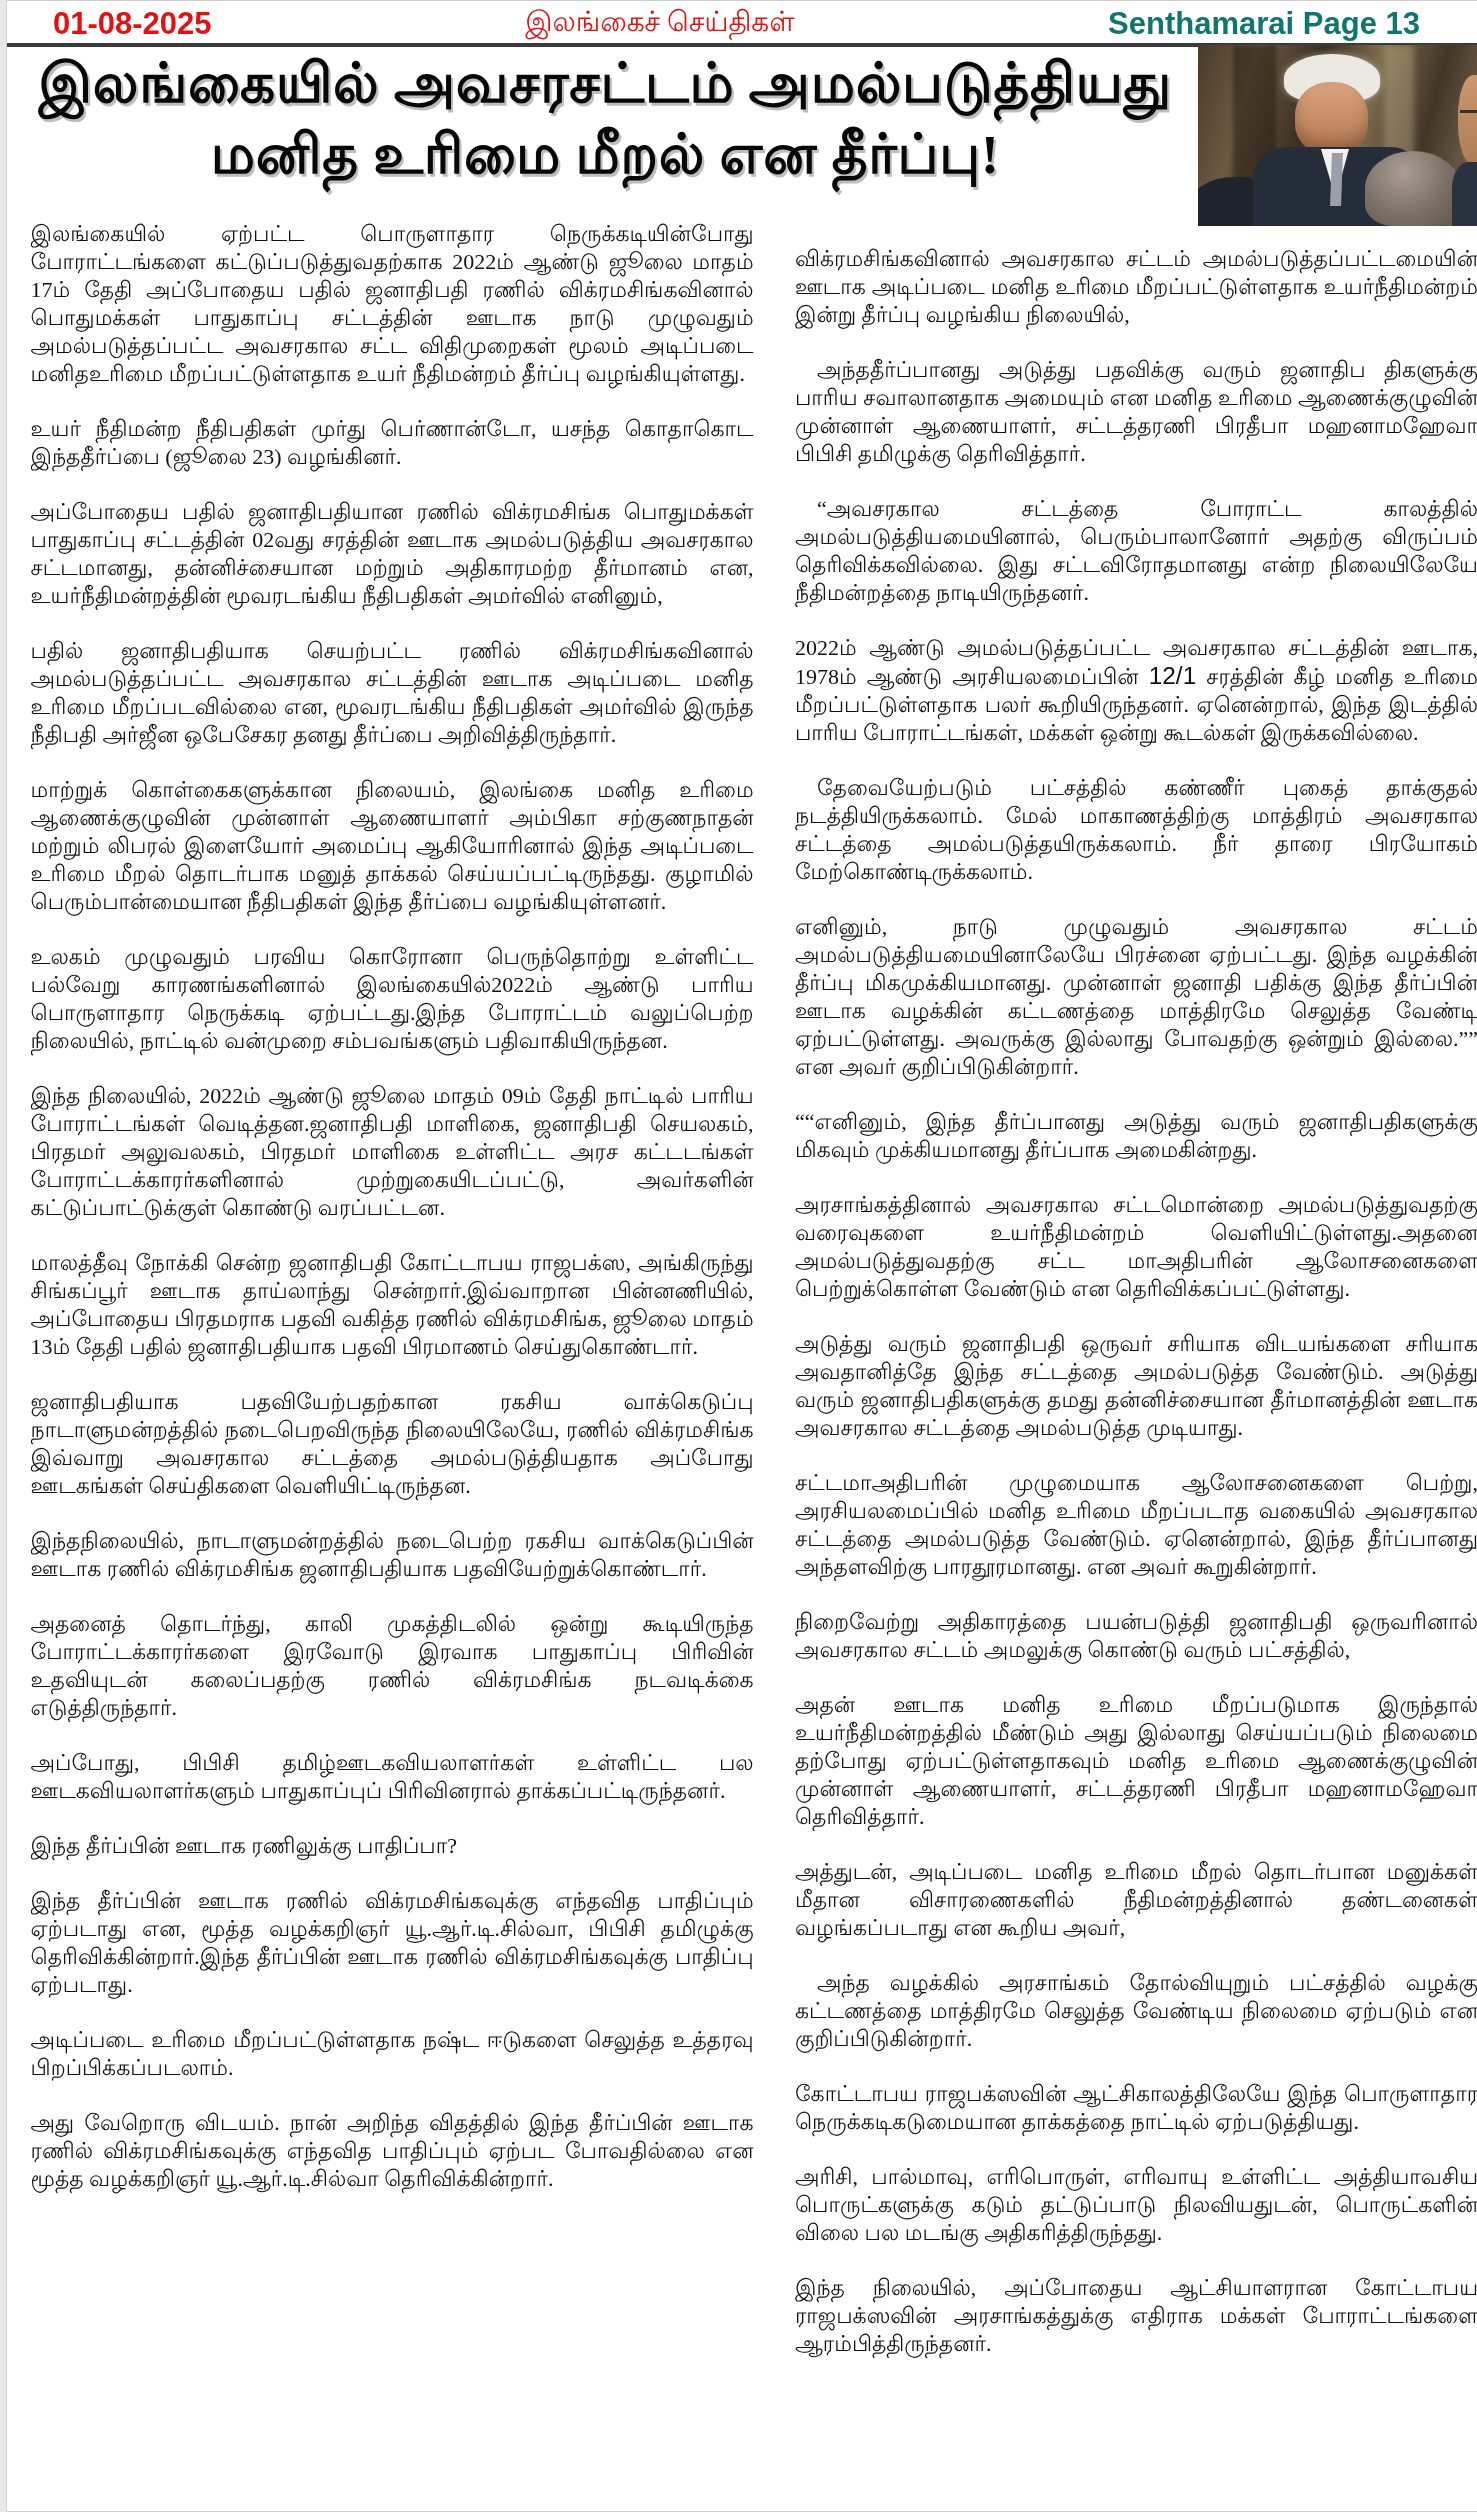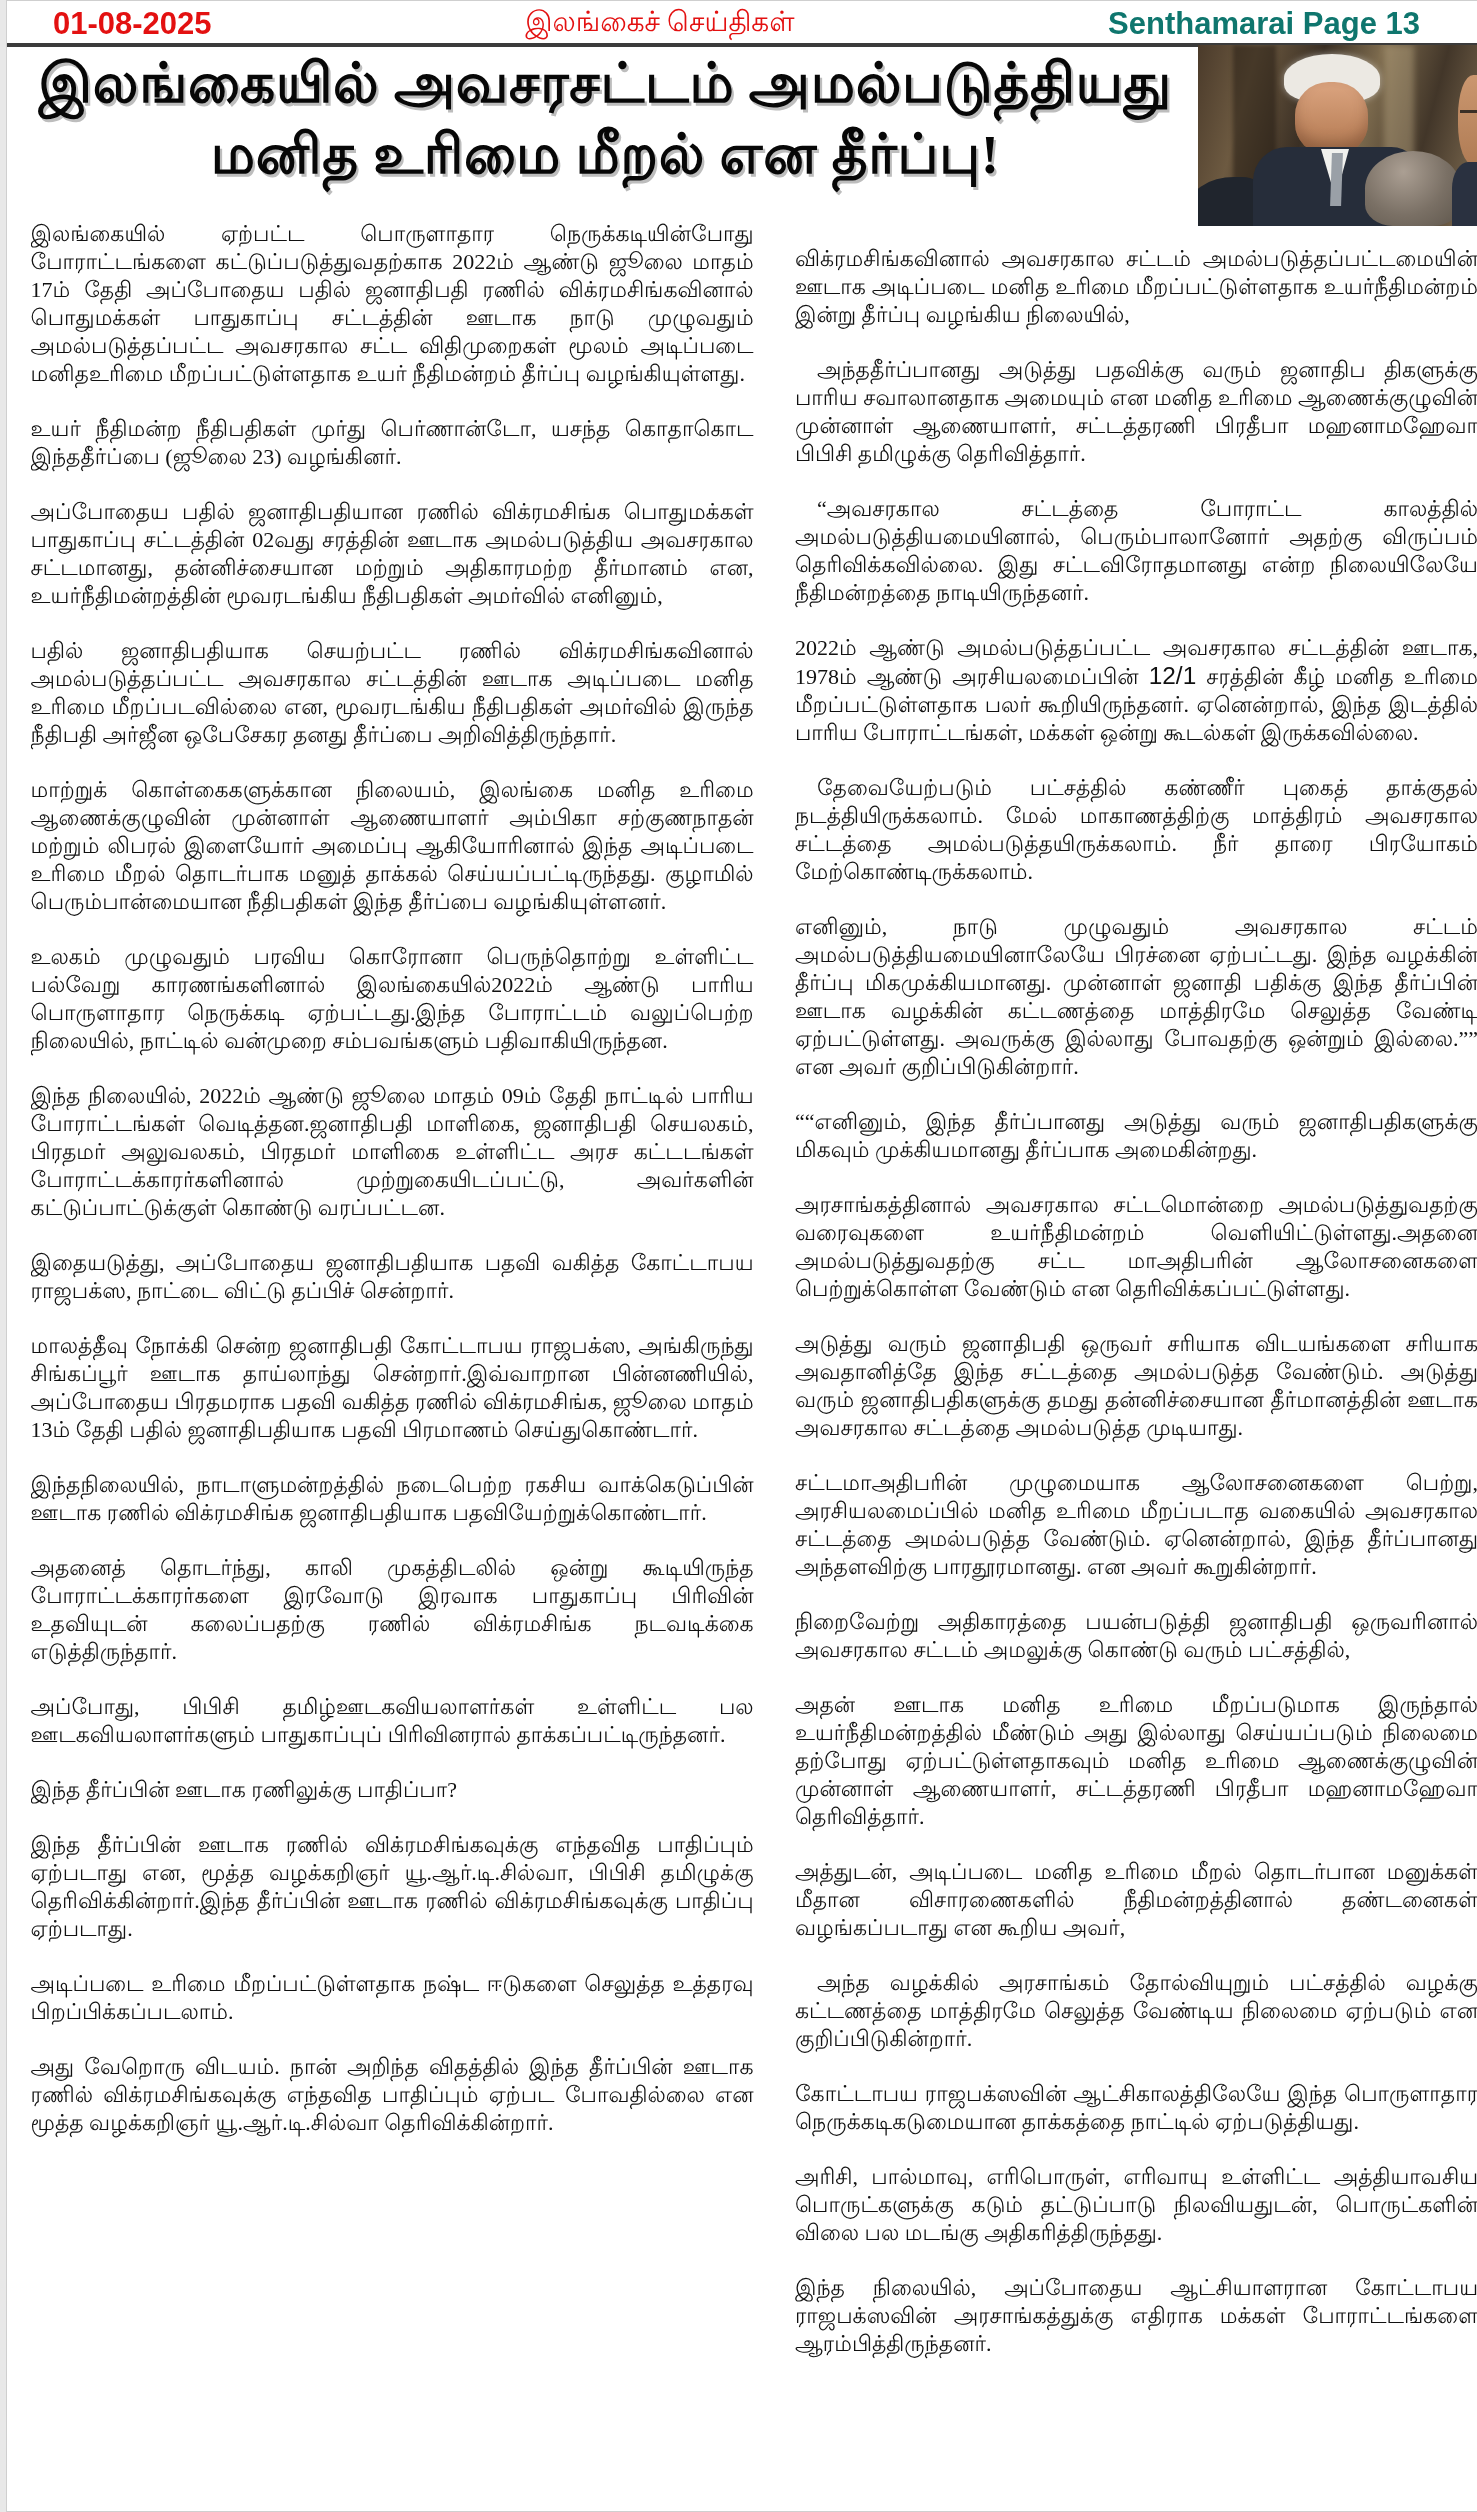--- a/index.html
+++ b/index.html
@@ -88,22 +88,22 @@
   </div>
 
   <div class="col col-left">
     <p>இலங்கையில் ஏற்பட்ட பொருளாதார நெருக்கடியின்போது போராட்டங்களை கட்டுப்படுத்துவதற்காக 2022ம் ஆண்டு ஜூலை மாதம் 17ம் தேதி அப்போதைய பதில் ஜனாதிபதி ரணில் விக்ரமசிங்கவினால் பொதுமக்கள் பாதுகாப்பு சட்டத்தின் ஊடாக நாடு முழுவதும் அமல்படுத்தப்பட்ட அவசரகால சட்ட விதிமுறைகள் மூலம் அடிப்படை மனிதஉரிமை மீறப்பட்டுள்ளதாக உயர் நீதிமன்றம் தீர்ப்பு வழங்கியுள்ளது.</p>
     <p>உயர் நீதிமன்ற நீதிபதிகள் முர்து பெர்ணான்டோ, யசந்த கொதாகொட இந்ததீர்ப்பை (ஜூலை 23) வழங்கினர்.</p>
     <p>அப்போதைய பதில் ஜனாதிபதியான ரணில் விக்ரமசிங்க பொதுமக்கள் பாதுகாப்பு சட்டத்தின் 02வது சரத்தின் ஊடாக அமல்படுத்திய அவசரகால சட்டமானது, தன்னிச்சையான மற்றும் அதிகாரமற்ற தீர்மானம் என, உயர்நீதிமன்றத்தின் மூவரடங்கிய நீதிபதிகள் அமர்வில் எனினும்,</p>
     <p>பதில் ஜனாதிபதியாக செயற்பட்ட ரணில் விக்ரமசிங்கவினால் அமல்படுத்தப்பட்ட அவசரகால சட்டத்தின் ஊடாக அடிப்படை மனித உரிமை மீறப்படவில்லை என, மூவரடங்கிய நீதிபதிகள் அமர்வில் இருந்த நீதிபதி அர்ஜீன ஒபேசேகர தனது தீர்ப்பை அறிவித்திருந்தார்.</p>
     <p>மாற்றுக் கொள்கைகளுக்கான நிலையம், இலங்கை மனித உரிமை ஆணைக்குழுவின் முன்னாள் ஆணையாளர் அம்பிகா சற்குணநாதன் மற்றும் லிபரல் இளையோர் அமைப்பு ஆகியோரினால் இந்த அடிப்படை உரிமை மீறல் தொடர்பாக மனுத் தாக்கல் செய்யப்பட்டிருந்தது. குழாமில் பெரும்பான்மையான நீதிபதிகள் இந்த தீர்ப்பை வழங்கியுள்ளனர்.</p>
     <p>உலகம் முழுவதும் பரவிய கொரோனா பெருந்தொற்று உள்ளிட்ட பல்வேறு காரணங்களினால் இலங்கையில்2022ம் ஆண்டு பாரிய பொருளாதார நெருக்கடி ஏற்பட்டது.இந்த போராட்டம் வலுப்பெற்ற நிலையில், நாட்டில் வன்முறை சம்பவங்களும் பதிவாகியிருந்தன.</p>
     <p>இந்த நிலையில், 2022ம் ஆண்டு ஜூலை மாதம் 09ம் தேதி நாட்டில் பாரிய போராட்டங்கள் வெடித்தன.ஜனாதிபதி மாளிகை, ஜனாதிபதி செயலகம், பிரதமர் அலுவலகம், பிரதமர் மாளிகை உள்ளிட்ட அரச கட்டடங்கள் போராட்டக்காரர்களினால் முற்றுகையிடப்பட்டு, அவர்களின் கட்டுப்பாட்டுக்குள் கொண்டு வரப்பட்டன.</p>
-    <p>இதையடுத்து, அப்போதைய ஜனாதிபதியாக பதவி வகித்த கோட்டாபய ராஜபக்ஸ, நாட்டை விட்டு தப்பிச் சென்றார்.</p>
     <p>மாலத்தீவு நோக்கி சென்ற ஜனாதிபதி கோட்டாபய ராஜபக்ஸ, அங்கிருந்து சிங்கப்பூர் ஊடாக தாய்லாந்து சென்றார்.இவ்வாறான பின்னணியில், அப்போதைய பிரதமராக பதவி வகித்த ரணில் விக்ரமசிங்க, ஜூலை மாதம் 13ம் தேதி பதில் ஜனாதிபதியாக பதவி பிரமாணம் செய்துகொண்டார்.</p>
+    <p>ஜனாதிபதியாக பதவியேற்பதற்கான ரகசிய வாக்கெடுப்பு நாடாளுமன்றத்தில் நடைபெறவிருந்த நிலையிலேயே, ரணில் விக்ரமசிங்க இவ்வாறு அவசரகால சட்டத்தை அமல்படுத்தியதாக அப்போது ஊடகங்கள் செய்திகளை வெளியிட்டிருந்தன.</p>
     <p>இந்தநிலையில், நாடாளுமன்றத்தில் நடைபெற்ற ரகசிய வாக்கெடுப்பின் ஊடாக ரணில் விக்ரமசிங்க ஜனாதிபதியாக பதவியேற்றுக்கொண்டார்.</p>
     <p>அதனைத் தொடர்ந்து, காலி முகத்திடலில் ஒன்று கூடியிருந்த போராட்டக்காரர்களை இரவோடு இரவாக பாதுகாப்பு பிரிவின் உதவியுடன் கலைப்பதற்கு ரணில் விக்ரமசிங்க நடவடிக்கை எடுத்திருந்தார்.</p>
     <p>அப்போது, பிபிசி தமிழ்ஊடகவியலாளர்கள் உள்ளிட்ட பல ஊடகவியலாளர்களும் பாதுகாப்புப் பிரிவினரால் தாக்கப்பட்டிருந்தனர்.</p>
     <p>இந்த தீர்ப்பின் ஊடாக ரணிலுக்கு பாதிப்பா?</p>
     <p>இந்த தீர்ப்பின் ஊடாக ரணில் விக்ரமசிங்கவுக்கு எந்தவித பாதிப்பும் ஏற்படாது என, மூத்த வழக்கறிஞர் யூ.ஆர்.டி.சில்வா, பிபிசி தமிழுக்கு தெரிவிக்கின்றார்.இந்த தீர்ப்பின் ஊடாக ரணில் விக்ரமசிங்கவுக்கு பாதிப்பு ஏற்படாது.</p>
     <p>அடிப்படை உரிமை மீறப்பட்டுள்ளதாக நஷ்ட ஈடுகளை செலுத்த உத்தரவு பிறப்பிக்கப்படலாம்.</p>
     <p>அது வேறொரு விடயம். நான் அறிந்த விதத்தில் இந்த தீர்ப்பின் ஊடாக ரணில் விக்ரமசிங்கவுக்கு எந்தவித பாதிப்பும் ஏற்பட போவதில்லை என மூத்த வழக்கறிஞர் யூ.ஆர்.டி.சில்வா தெரிவிக்கின்றார்.</p>
   </div>
 
   <div class="col col-right">

